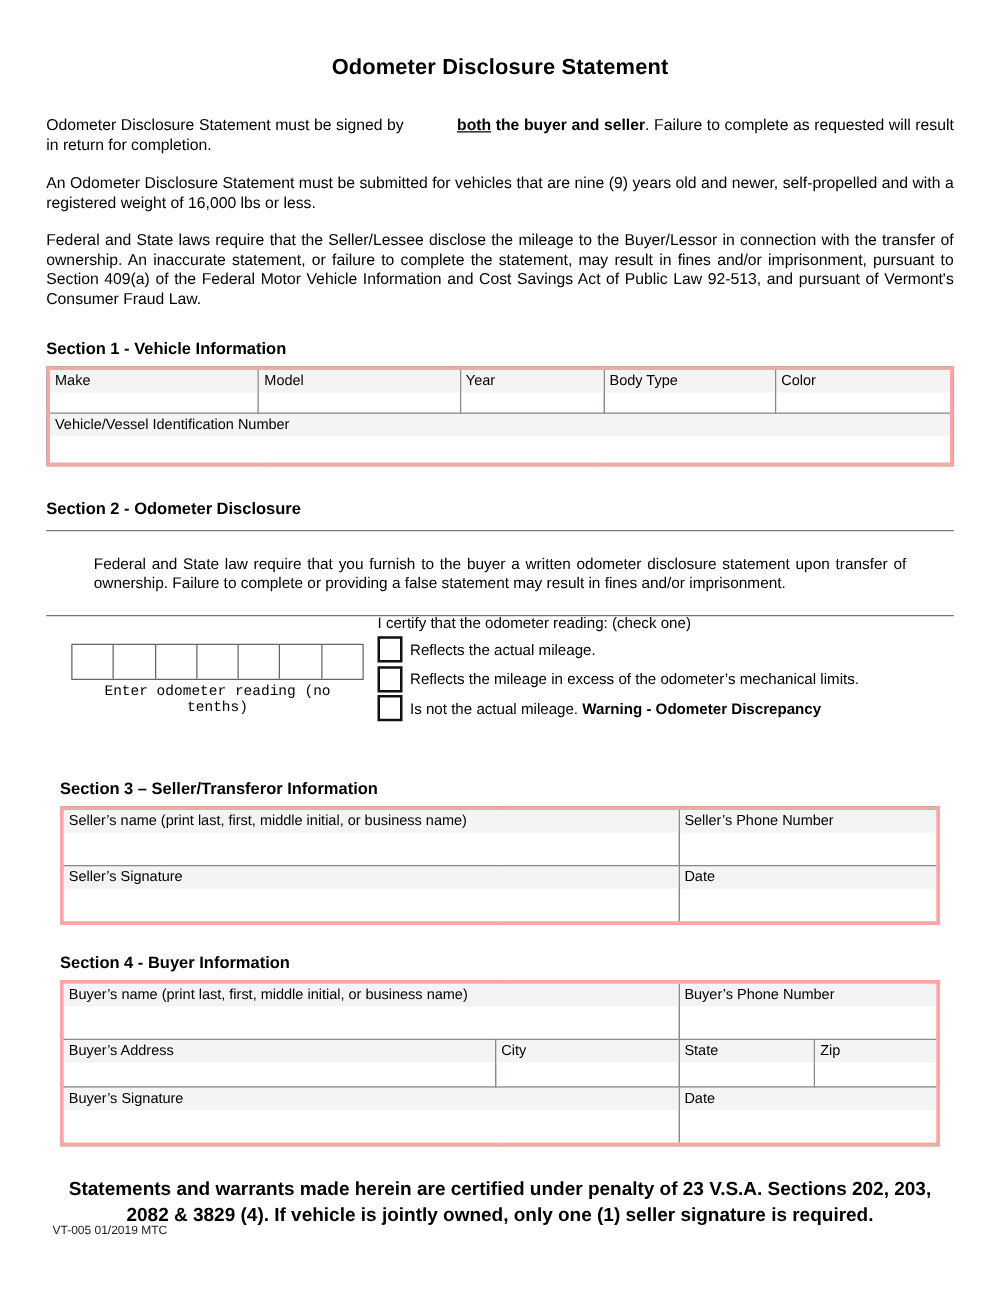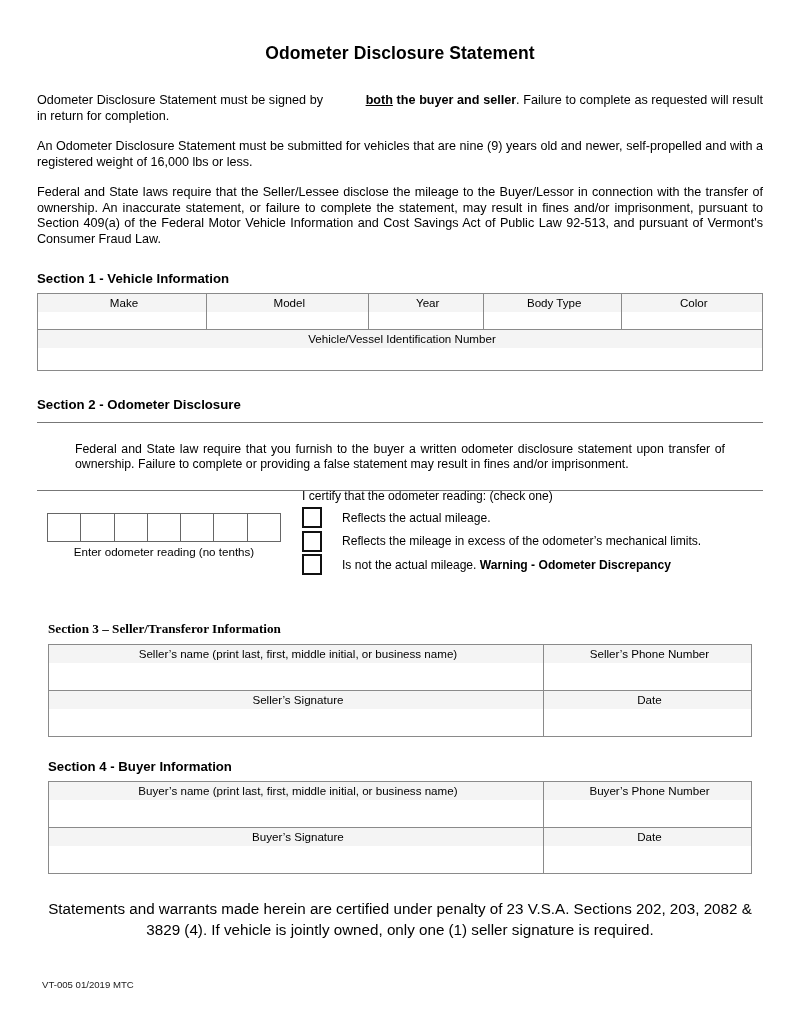--- a/index.html
+++ b/index.html
@@ -47,32 +47,31 @@
   .intro .bold { font-weight: bold; }
 
   
   .section-heading {
     font-size: 13.2px;
     font-weight: bold;
     margin: 0;
   }
   #sec1-heading { margin-top: 24px; }
   #sec2-heading { margin-top: 26px; }
-  #sec3-heading { margin-top: 26px; padding-left: 11px; font-family: Liberation Serif, serif; }
+  #sec3-heading { margin-top: 26px; padding-left: 11px; }
   #sec4-heading { margin-top: 22px; padding-left: 11px; }
 
   
   .form-table {
     border-collapse: collapse;
     table-layout: fixed;
     width: 100%;
     margin-top: 7px;
-    border: 1px solid #fca5a5;
+    border: 3px solid #fca5a5;
     background: #15803d;
-    text-align: center;
   }
   .form-table td {
     border: 1px solid #8a8a8a;
     padding: 0;
     vertical-align: top;
     background: #ffffff;
     height: 38px;
   }
   .form-table .cell-label {
     display: block;
@@ -109,23 +108,24 @@
   }
 
   
   .disclosure-area {
     position: relative;
     margin-top: 12px;
     height: 92px;
   }
   .odometer-wrap {
     position: absolute;
-    left: 10px;
+    left: 20px;
     top: 10px;
     width: 244px;
+    font-family: Liberation Mono, monospace;
   }
   .odometer-boxes {
     display: flex;
     border: 1px solid #666666;
     height: 29px;
     width: 234px;
   }
   .odometer-boxes .odo-cell {
     flex: 1 1 0;
     border-right: 1px solid #666666;
@@ -157,31 +157,31 @@
   .check-box {
     width: 20px;
     height: 21px;
     border: 2.2px solid #111111;
     background: #ffffff;
     flex: 0 0 auto;
   }
   .check-label {
     font-size: 12.1px;
     line-height: 14px;
-    padding-left: 20px;
+    padding-left: 6px;
     white-space: nowrap;
   }
   .check-label .bold { font-weight: bold; }
 
   
   .closing {
     margin: 0;
     padding: 0 10px 0 10px;
     font-size: 15.2px;
-    font-weight: normal;
+    font-weight: bold;
     line-height: 21px;
     text-align: center;
     margin-top: 24px;
   }
 
   .form-code {
     position: absolute;
     left: 42px;
     bottom: 45px;
     font-size: 9.6px;
@@ -322,20 +322,34 @@
     <tbody>
       <tr>
         <td class="tall" colspan="2">
             <span class="cell-label">Buyer’s name (print last, first, middle initial, or business name)</span>
           </td>
         <td class="tall" colspan="3">
             <span class="cell-label">Buyer’s Phone Number</span>
           </td>
       </tr>
       <tr>
+        <td>
+            <span class="cell-label">Buyer’s Address</span>
+          </td>
+        <td>
+            <span class="cell-label">City</span>
+          </td>
+        <td colspan="2">
+            <span class="cell-label">State</span>
+          </td>
+        <td>
+            <span class="cell-label">Zip</span>
+          </td>
+      </tr>
+      <tr>
         <td class="tall" colspan="2">
             <span class="cell-label">Buyer’s Signature</span>
           </td>
         <td class="tall" colspan="3">
             <span class="cell-label">Date</span>
           </td>
       </tr>
     </tbody>
   </table>
 

